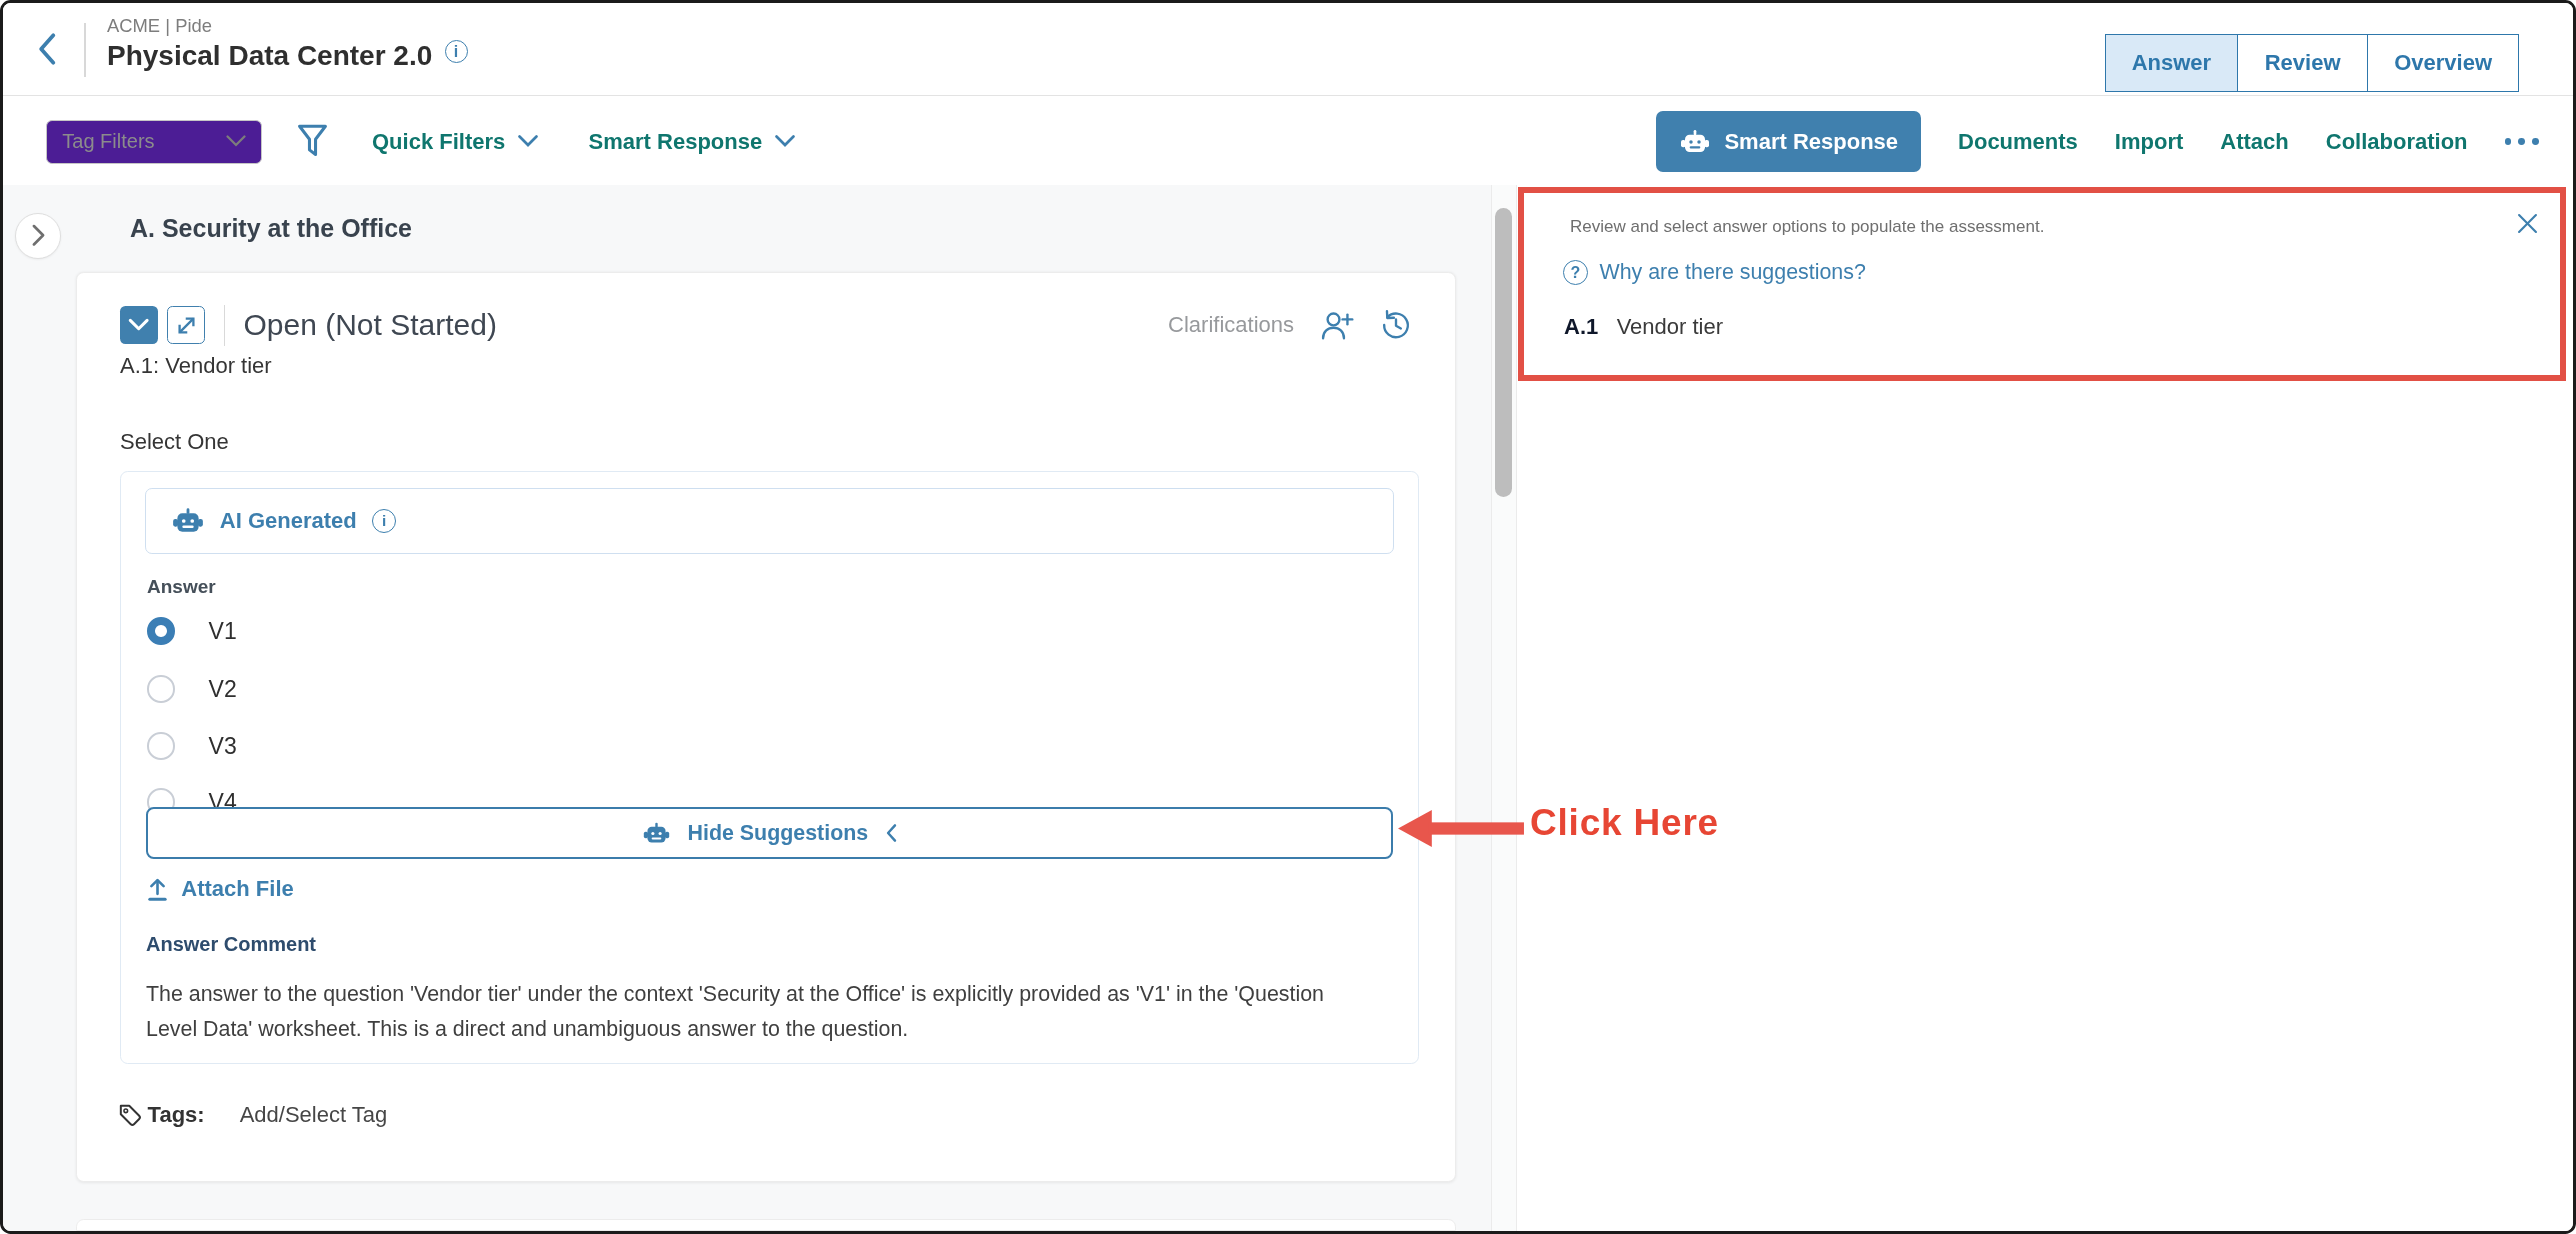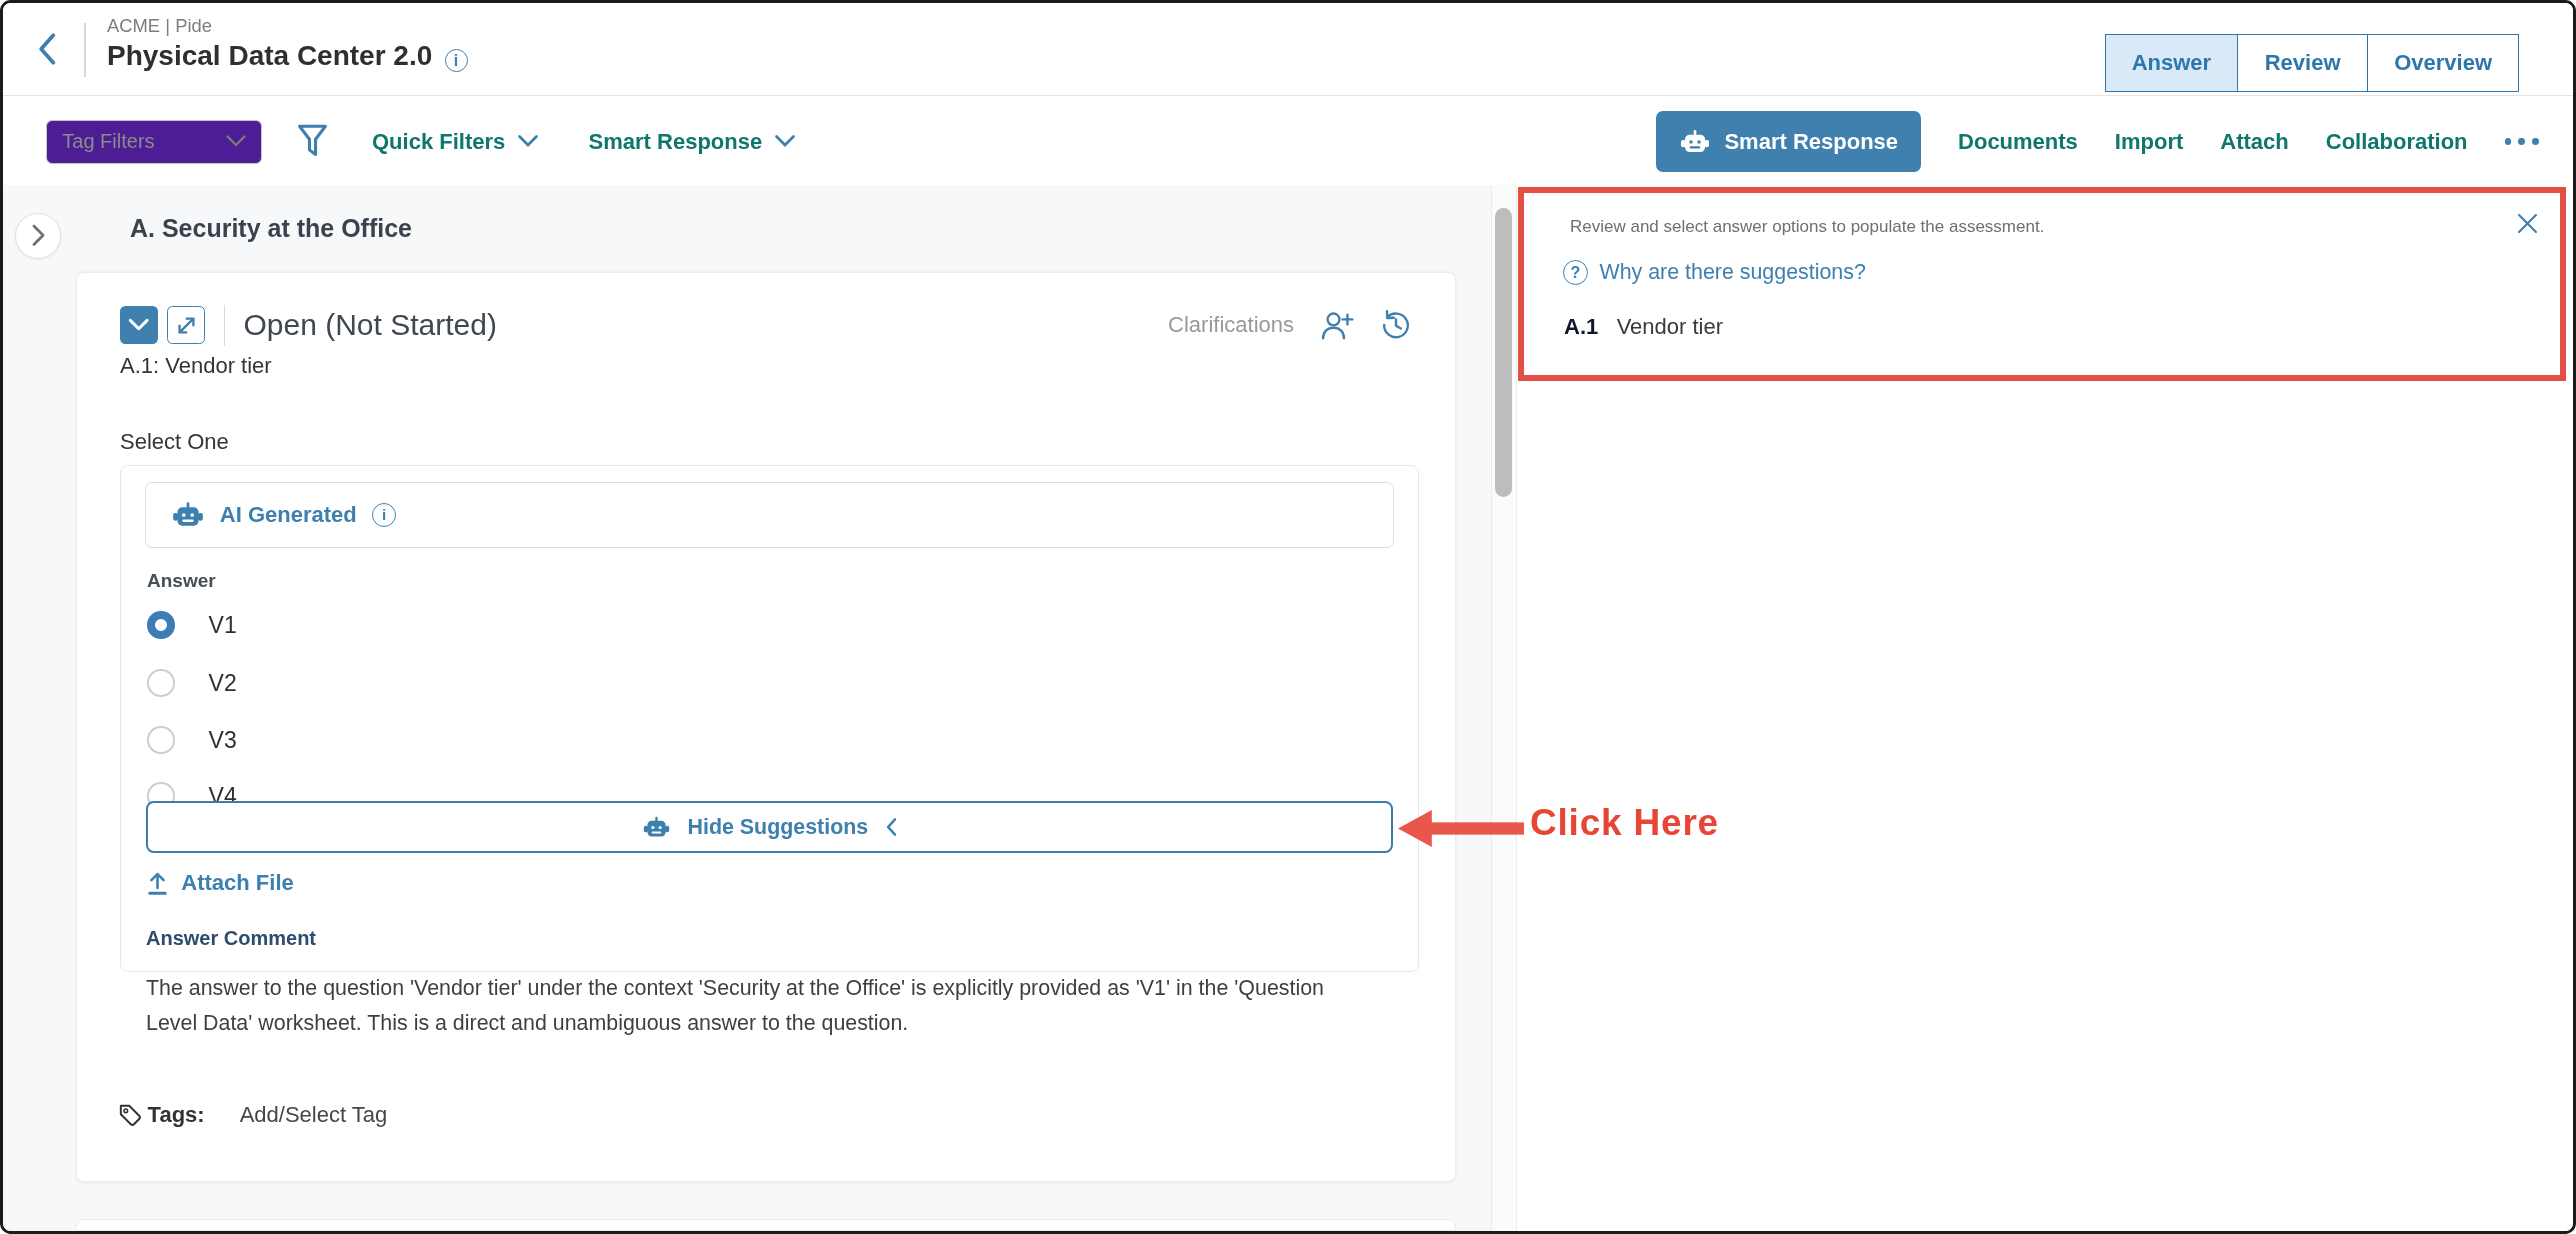--- a/index.html
+++ b/index.html
@@ -7,21 +7,21 @@
   body { font-family:"Liberation Sans","DejaVu Sans",sans-serif; color:#3a3a3a; }
   .window { position:relative; width:2576px; height:1234px; border:3.1px solid #1b1b1b;
             border-radius:10.7px; overflow:hidden; background:#ffffff; }
 
   
   .header { position:absolute; left:0; top:0; right:0; height:93px; background:#fff;
             border-bottom:1.5px solid #e3e3e3; }
   .back-btn { position:absolute; left:26px; top:26px; width:38px; height:40px; cursor:pointer; }
   .hdr-divider { position:absolute; left:81px; top:20px; width:1.5px; height:54px; background:#d8d8d8; }
   .breadcrumb { position:absolute; left:104px; top:12.3px; font-size:18.4px; color:#7d7d7d; }
-  .title-row { position:absolute; left:104px; top:37px; display:flex; align-items:flex-end; gap:12.3px; }
+  .title-row { position:absolute; left:104px; top:37px; display:flex; align-items:flex-start; gap:12.3px; }
   .page-title { font-size:28px; font-weight:700; color:#2f2f2f; }
   .circle-icon { display:inline-flex; align-items:center; justify-content:center;
                  border:2.3px solid #3d7fae; color:#3d7fae; border-radius:50%;
                  width:24.5px; height:24.5px; font-size:16px; font-weight:700; line-height:1; }
   .tabs { position:absolute; right:54px; top:31px; display:flex; }
   .tab { min-width:132px; height:58px; border:1.5px solid #2e77ab; display:flex; align-items:center;
          justify-content:center; font-size:22px; font-weight:600; color:#2e77ab; background:#fff;
          margin-left:-1.5px; cursor:pointer; padding:0 26px; }
   .tab:first-child { margin-left:0; }
   .tab.active { background:#d9e9f7; }
@@ -59,21 +59,21 @@
             justify-content:center; cursor:pointer; }
   .sq-btn.blue { background:#4080ae; }
   .sq-btn.outline { background:#fff; border:1.5px solid #4080ae; margin-left:9.2px; }
   .row1-divider { width:1.5px; height:41px; background:#d9d9d9; margin:0 18.4px; }
   .status-text { font-size:30px; color:#3f4752; }
   .row1-right { margin-left:auto; display:flex; align-items:center; gap:26px; }
   .clar-label { font-size:22px; color:#97999c; }
   .question-label { position:absolute; left:43px; top:80px; font-size:22px; color:#353535; }
   .select-one { position:absolute; left:43px; top:156px; font-size:22px; color:#353535; }
 
-  .answer-box { position:absolute; left:43px; top:192px; width:1299px; height:507px;
+  .answer-box { position:absolute; left:43px; top:198px; width:1299px; height:593px;
                 border:1.5px solid #e0eaf4; border-radius:7.7px; background:#fff; }
   .ai-chip { position:absolute; left:24px; right:24px; top:16px; height:66px;
              border:1.5px solid #cfdff0; border-radius:6.9px; display:flex; align-items:center;
              gap:15.3px; padding-left:24.5px; cursor:pointer; }
   .ai-chip .lbl { font-size:22px; font-weight:600; color:#3d7fae; }
   .ai-chip .circle-icon { width:24px; height:24px; border-width:1.9px; font-weight:700; font-size:15.3px; }
   .answer-lbl { position:absolute; left:26px; top:104px; font-size:19px; font-weight:600; color:#454f59; }
   .opt { position:absolute; left:26px; display:flex; align-items:center; gap:34px; height:34px; cursor:pointer; }
   .radio { width:27.6px; height:27.6px; border-radius:50%; background:#fff; border:2.3px solid #c9ced6; }
   .radio.sel { border:8.4px solid #3b7eb5; }

